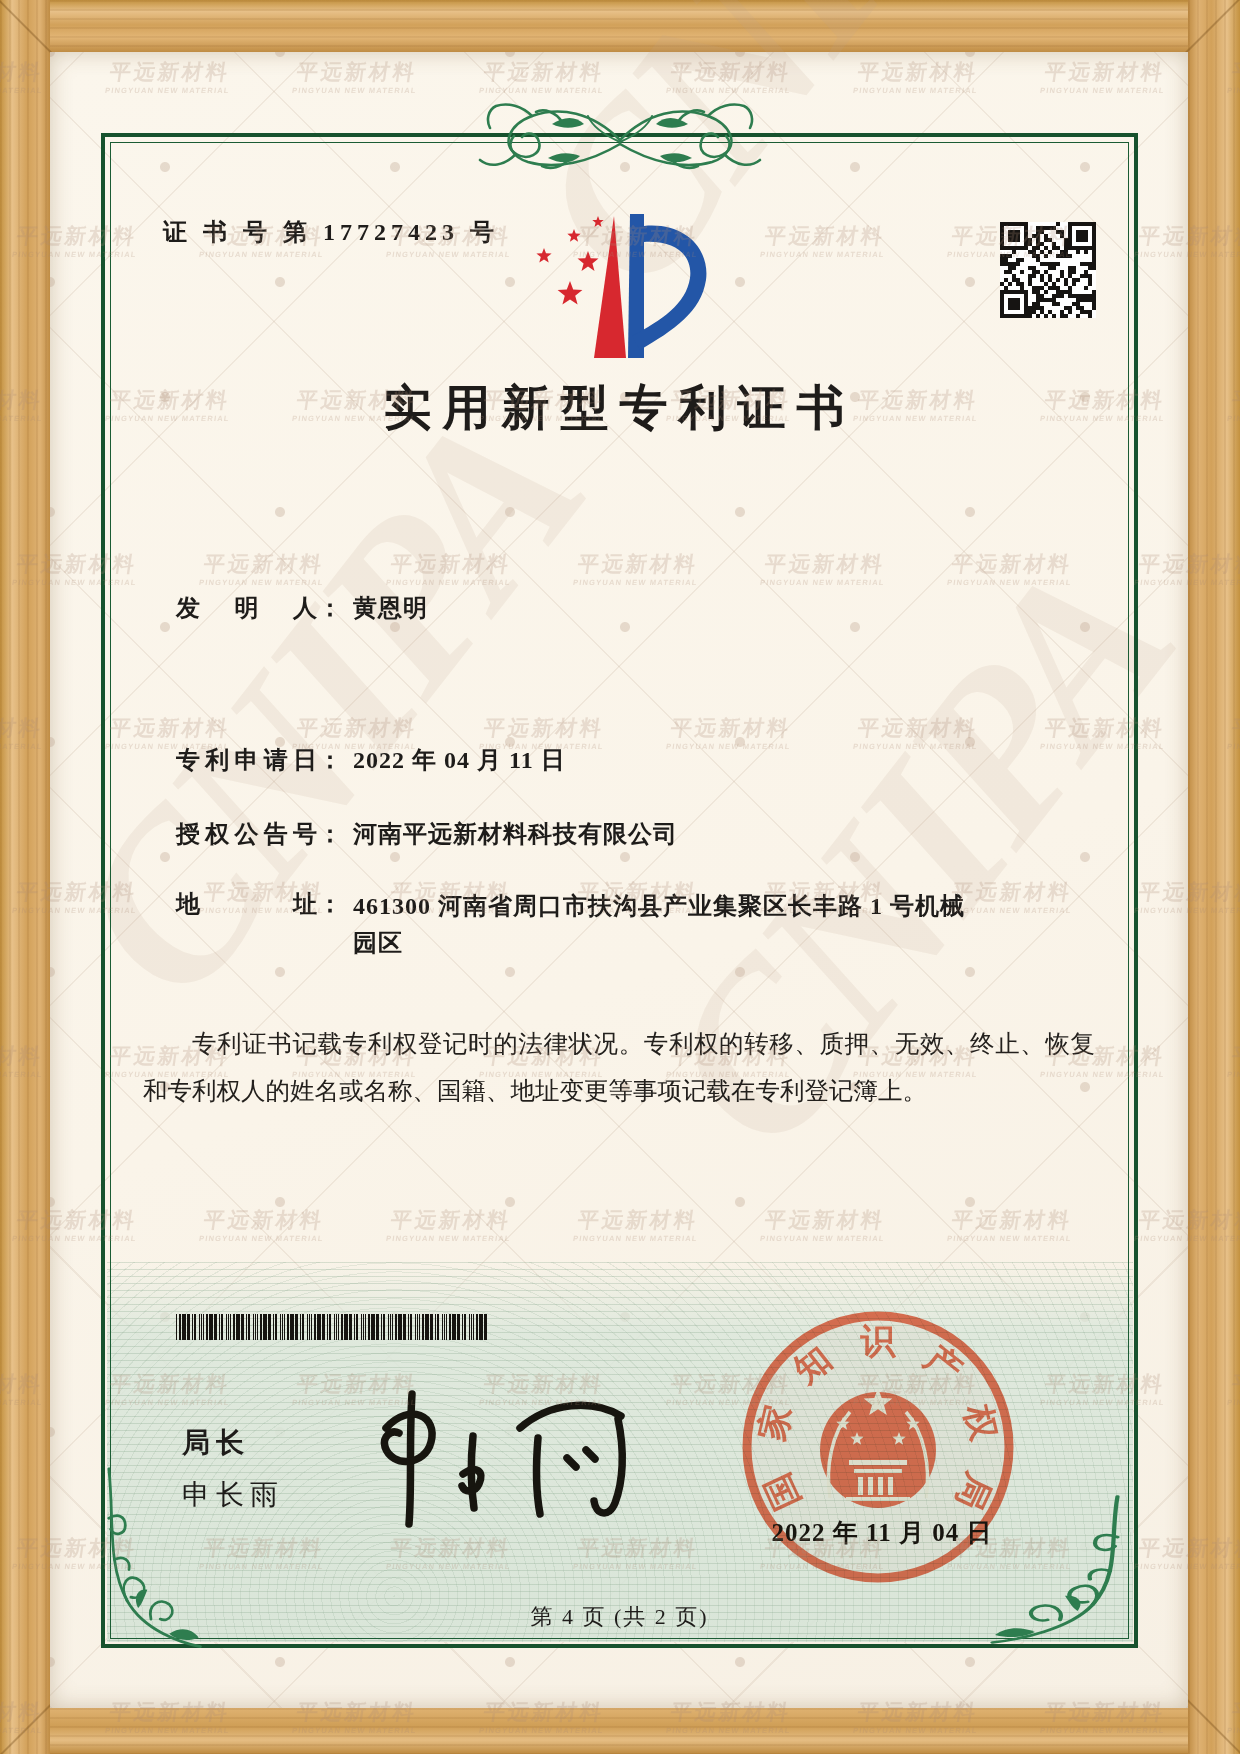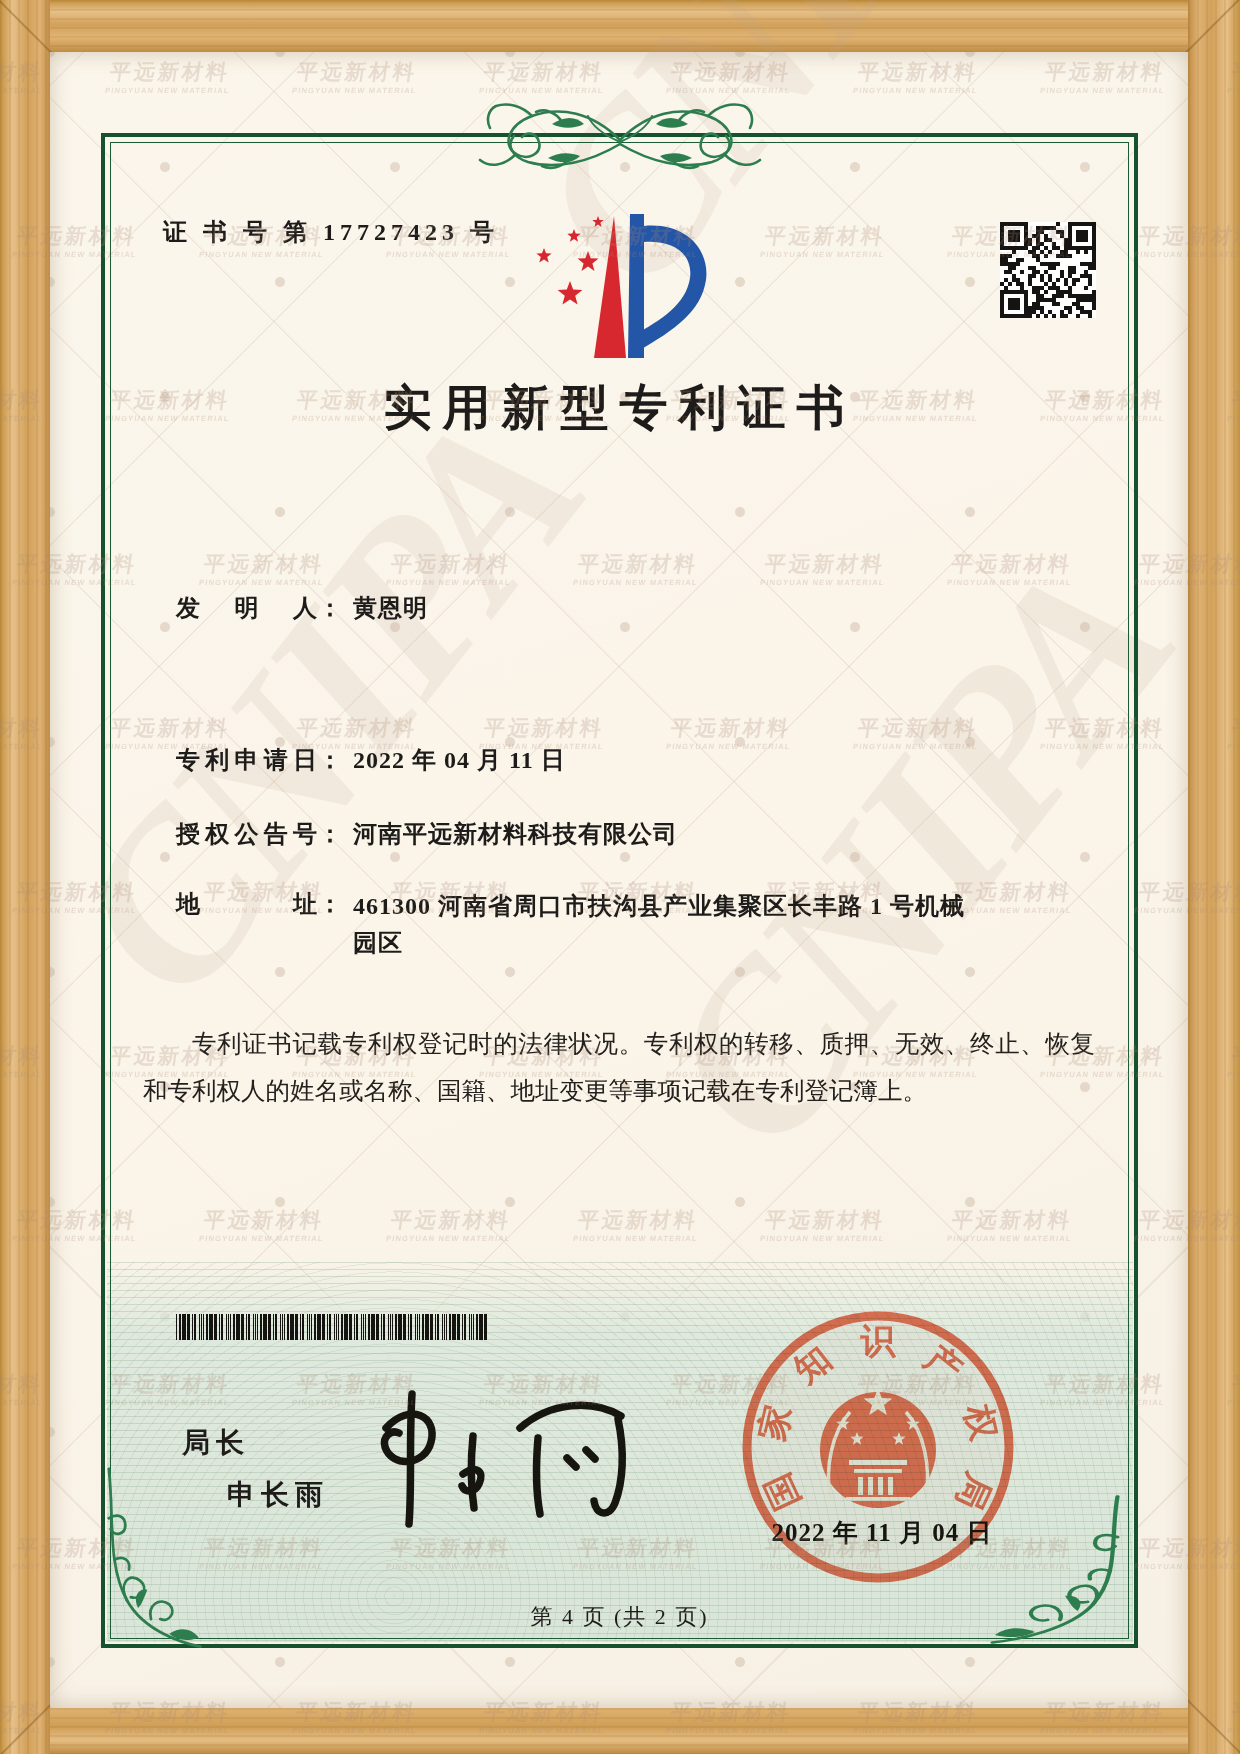--- a/index.html
+++ b/index.html
@@ -59,21 +59,21 @@
   .fvalue-wrap{width:624px;line-height:37px;}
   .grant2{position:absolute;left:470px;top:0;}
   .paras{position:absolute;left:143px;top:1020px;width:952px;}
   .paras p{margin:0;font-size:24.5px;line-height:47px;text-indent:2em;text-align:justify;
     font-weight:500;color:#23201d;}
 
   .barcode{position:absolute;left:176px;top:1314px;width:318px;height:26px;display:flex;align-items:stretch;}
   .barcode i{display:block;height:100%;}
 
   .director-title{position:absolute;left:182px;top:1424px;font-size:28px;letter-spacing:6px;font-weight:600;font-family:"Liberation Sans","DejaVu Sans",sans-serif;}
-  .director-name{position:absolute;left:182px;top:1476px;font-size:28px;letter-spacing:6px;font-weight:700;font-family:"Liberation Sans","DejaVu Sans",sans-serif;margin-left:45px;}
+  .director-name{position:absolute;left:182px;top:1476px;font-size:28px;letter-spacing:6px;font-weight:400;font-family:"Liberation Sans","DejaVu Sans",sans-serif;}
   .signature{position:absolute;left:352px;top:1382px;}
 
   .seal{position:absolute;left:733px;top:1302px;opacity:.92;mix-blend-mode:multiply;}
   .seal-date{position:absolute;left:752px;top:1516px;width:260px;font-size:25px;font-weight:600;
     letter-spacing:1px;color:#17150f;text-align:center;}
 
   .page-number{position:absolute;left:101px;top:1602px;width:1037px;text-align:center;font-size:22px;letter-spacing:2px;}
   .continuation{position:absolute;left:0;top:1674px;width:1240px;text-align:center;font-size:23px;letter-spacing:3px;font-weight:600;}
 
   

